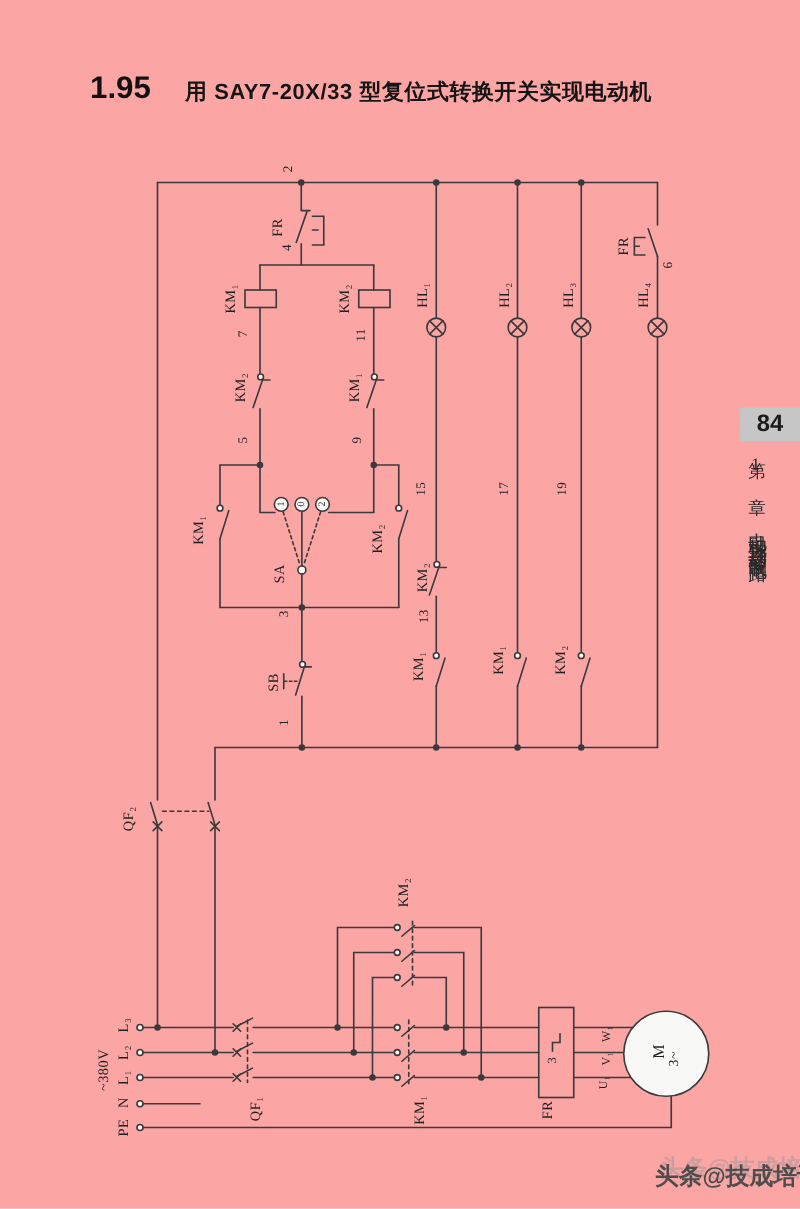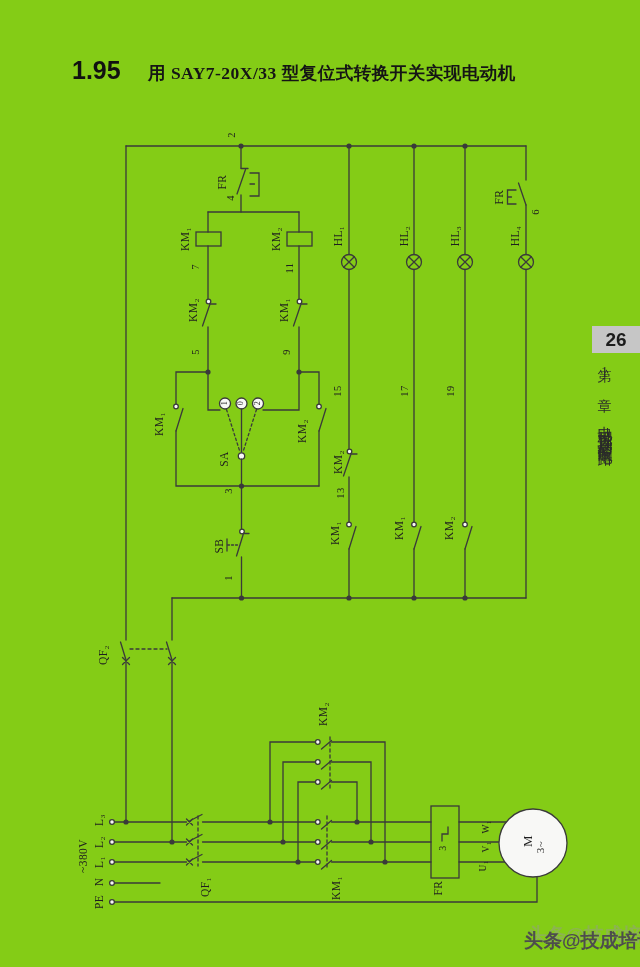--- a/index.html
+++ b/index.html
@@ -1,22 +1,22 @@
 <!DOCTYPE html>
 <html><head>
 <meta charset="utf-8">
 <style>
   html,body{margin:0;padding:0;background:#e8e8e8;}
-  #page{position:relative;width:640px;height:967px;background:#84cc16;overflow:hidden;
+  #page{position:relative;width:640px;height:967px;background:#fca5a5;overflow:hidden;
         font-family:"Liberation Sans", sans-serif;}
   
   .h-num{position:absolute;left:72px;top:56px;font-size:25px;font-weight:bold;color:#111;
          font-family:"Liberation Sans", sans-serif;}
   .h-line{position:absolute;left:148px;width:470px;font-size:17.5px;font-weight:bold;color:#151515;
-          font-family:Liberation Serif, serif;letter-spacing:0.5px;white-space:nowrap;}
+          font-family:Liberation Sans, sans-serif;letter-spacing:0.5px;white-space:nowrap;}
   .h-line1{top:61px;}
   .h-line2{top:93px;}
   
   .tab-num{position:absolute;left:592px;top:326px;width:48px;height:27px;background:#c6c6c6;
            color:#1c1c1c;font-size:19px;font-weight:bold;text-align:center;line-height:27px;
            font-family:"Liberation Sans", sans-serif;}
   .tab-chapter{position:absolute;left:595px;top:358px;writing-mode:vertical-rl;text-orientation:upright;
            font-size:14px;color:#2a2a2a;letter-spacing:7px;font-family:"Liberation Serif", "DejaVu Serif", serif;}
   .tab-title{position:absolute;left:595px;top:414px;writing-mode:vertical-rl;text-orientation:upright;
            font-size:15px;color:#2a2a2a;letter-spacing:2.5px;font-family:"Liberation Serif", "DejaVu Serif", serif;}
@@ -32,21 +32,21 @@
           text-shadow:4px -6px 0 rgba(150,150,150,0.45);}
 </style>
 </head>
 <body>
 
 <div id="page">
 
   <div class="h-num">1.95</div>
   <div class="h-line h-line1">用 SAY7-20X/33 型复位式转换开关实现电动机</div>
 
-  <div class="tab-num">26</div>
+  <div class="tab-num">84</div>
   <div class="tab-chapter">第1章</div>
   <div class="tab-title">电动机直接启动控制电路</div>
 
   <svg id="circuit" width="640" height="967" viewBox="0 0 640 967">
     <g stroke="#3a3a3a" stroke-width="1.3" fill="none" stroke-linecap="round">
 
       <path d="M126,146 H526"></path>
       <path d="M172,598 H526"></path>
 
       <g>

